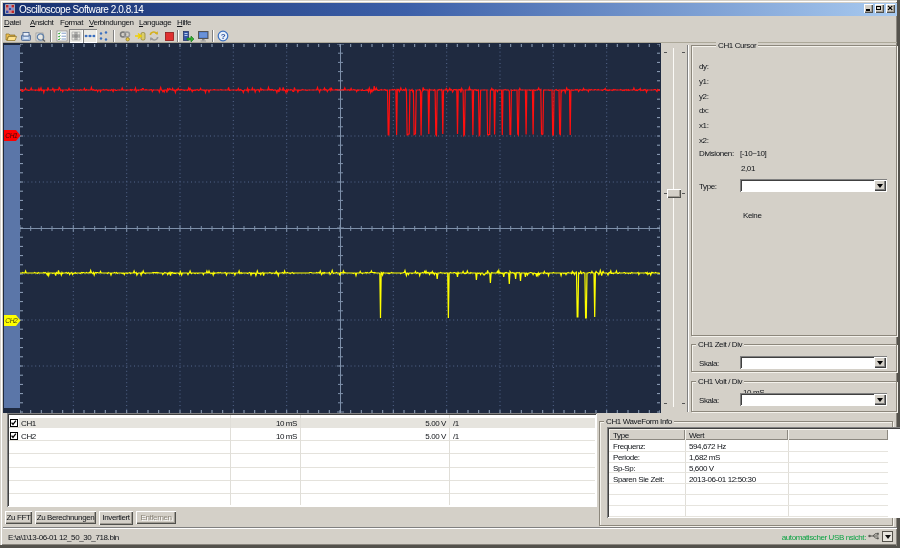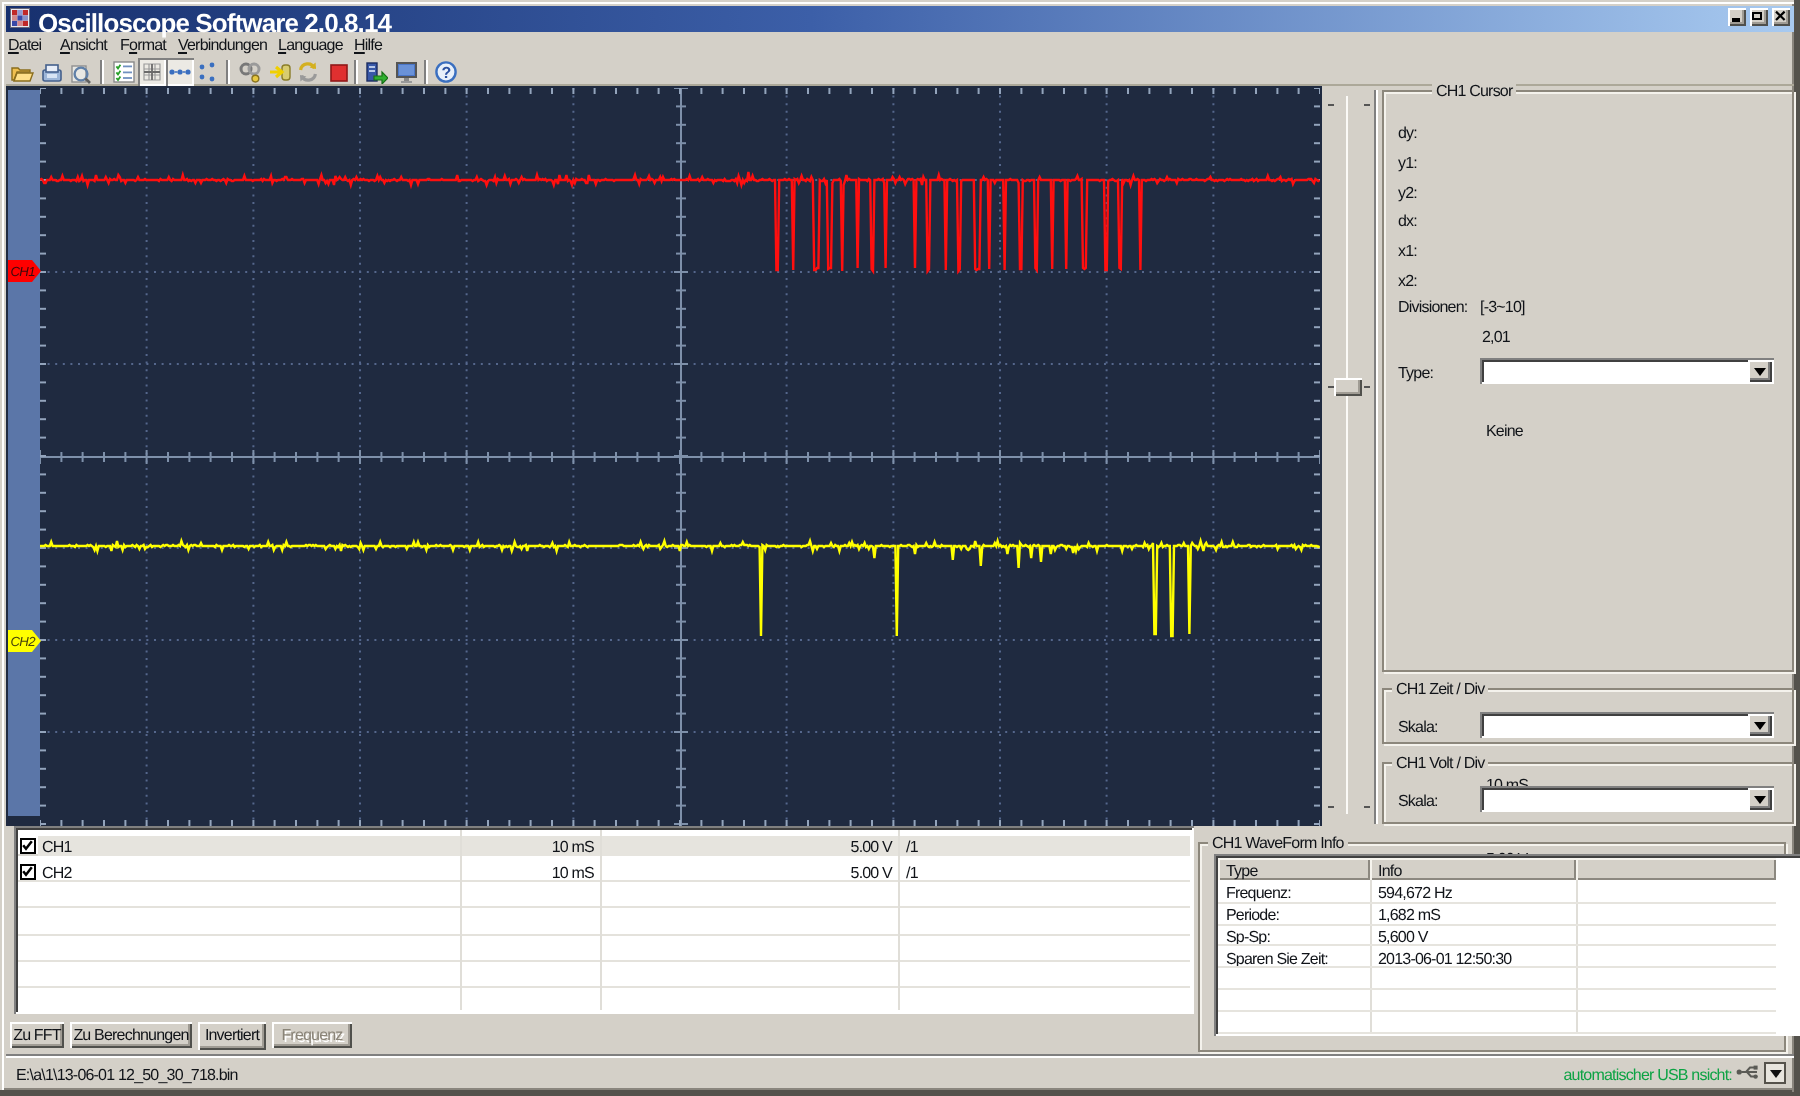--- a/index.html
+++ b/index.html
@@ -26,21 +26,21 @@
     <rect x="1" y="1" width="2.6" height="2.6" fill="#c02828"></rect>
     <rect x="6.4" y="1" width="2.6" height="2.6" fill="#c02828"></rect>
     <rect x="3.7" y="3.7" width="2.6" height="2.6" fill="#3848a8"></rect>
     <rect x="1" y="6.4" width="2.6" height="2.6" fill="#3848a8"></rect>
     <rect x="6.4" y="6.4" width="2.6" height="2.6" fill="#c02828"></rect>
     <rect x="3.7" y="1" width="2.6" height="2.6" fill="#4858b8" opacity="0.55"></rect>
     <rect x="1" y="3.7" width="2.6" height="2.6" fill="#c03838" opacity="0.55"></rect>
     <rect x="6.4" y="3.7" width="2.6" height="2.6" fill="#3848a8" opacity="0.55"></rect>
     <rect x="3.7" y="6.4" width="2.6" height="2.6" fill="#c02828" opacity="0.5"></rect>
   </svg>
-<div class="abs" style="left:19px;top:4px;color:#fff;font-weight:bold;font-size:13px;letter-spacing:-0.45px;">Oscilloscope Software 2.0.8.14</div>
+<div class="abs" style="left:19px;top:4px;color:#fff;font-weight:normal;font-size:10px;letter-spacing:-0.45px;">Oscilloscope Software 2.0.8.14</div>
 
 <div class="abs btn" style="left:864px;top:4px;width:9px;height:8.5px;">
     <div class="abs" style="left:2px;bottom:1.8px;width:3.6px;height:1.6px;background:#000;"></div>
   </div>
 <div class="abs btn" style="left:874.5px;top:4px;width:9px;height:8.5px;">
     <div class="abs" style="left:1.8px;top:1.6px;width:5px;height:4.8px;border:1px solid #000;border-top-width:1.6px;"></div>
   </div>
 <div class="abs btn" style="left:885.5px;top:4px;width:9px;height:8.5px;">
  <svg class="abs" style="left:0;top:0" width="9" height="9">
       <path d="M2 1.8 L6.3 6 M6.3 1.8 L2 6" stroke="#000" stroke-width="1.1"></path>
@@ -489,21 +489,21 @@
 <div class="abs gb" style="left:691px;top:45px;width:206px;height:291px;">
   <span style="left:4px;margin-left:20px;">CH1 Cursor</span>
 </div>
 <div class="abs" style="left:699px;top:62px;">dy:</div>
 <div class="abs" style="left:699px;top:77px;">y1:</div>
 <div class="abs" style="left:699px;top:91.5px;">y2:</div>
 <div class="abs" style="left:699px;top:106px;">dx:</div>
 <div class="abs" style="left:699px;top:121px;">x1:</div>
 <div class="abs" style="left:699px;top:135.5px;">x2:</div>
 <div class="abs" style="left:699px;top:148.5px;">Divisionen:</div>
-<div class="abs" style="left:740px;top:148.5px;">[-3~10]</div>
+<div class="abs" style="left:740px;top:148.5px;">[-10~10]</div>
 <div class="abs" style="left:741px;top:164px;">2,01</div>
 <div class="abs" style="left:699px;top:182px;">Type:</div>
 <div class="abs combo" style="left:740px;top:179px;width:147px;height:13px;">
     <span class="val">Keine</span>
     <span class="ar"></span>
   </div>
 
 <div class="abs gb" style="left:691px;top:344px;width:206px;height:27.5px;">
   <span style="left:4px;">CH1 Zeit / Div</span>
 </div>
@@ -552,32 +552,32 @@
     </div>
   <div class="abs" style="left:14px;top:18.5px;">CH2</div>
   <div class="abs" style="left:210px;top:18.5px;width:80px;text-align:right;">10 mS</div>
   <div class="abs" style="left:360px;top:18.5px;width:79px;text-align:right;">5.00 V</div>
   <div class="abs" style="left:446px;top:18.5px;">/1</div>
 </div>
 
 <div class="abs btn" style="left:5px;top:511px;width:27px;height:13px;text-align:center;line-height:13px;">Zu FFT</div>
 <div class="abs btn" style="left:35px;top:511px;width:61px;height:13px;text-align:center;line-height:13px;">Zu Berechnungen</div>
 <div class="abs btn" style="left:99px;top:511px;width:34px;height:14px;text-align:center;line-height:13px;">Invertiert</div>
-<div class="abs btn" style="left:136px;top:511px;width:40px;height:13px;text-align:center;line-height:13px;color:#8a8478;text-shadow:1px 1px 0 #fff;">Frequenz</div>
+<div class="abs btn" style="left:136px;top:511px;width:40px;height:13px;text-align:center;line-height:13px;color:#8a8478;text-shadow:1px 1px 0 #fff;">Entfernen</div>
 
 <div class="abs gb" style="left:599px;top:421px;width:294px;height:105px;">
   <span style="left:4px;">CH1 WaveForm Info</span>
 </div>
 <div class="abs" style="left:607px;top:427px;width:327px;height:91px;background:#fff;box-shadow: inset 1px 1px 0 #808080, inset -1px -1px 0 #fff, inset 2px 2px 0 #404040;">
   <div class="abs" style="left:2px;top:2px;width:279px;height:11px;background:#d4d0c8;">
      <div class="abs hdr" style="left:0;top:0;width:76px;height:11px;">
         <span class="abs" style="left:4px;top:1.5px;">Type</span>
       </div>
      <div class="abs hdr" style="left:76px;top:0;width:103px;height:11px;">
-        <span class="abs" style="left:4px;top:1.5px;">Info</span>
+        <span class="abs" style="left:4px;top:1.5px;">Wert</span>
       </div>
      <div class="abs hdr" style="left:179px;top:0;width:100px;height:11px;"></div>
   </div>
   <div class="abs" style="left:78px;top:13px;width:1px;height:76px;background:#e0ded8;"></div>
   <div class="abs" style="left:181px;top:13px;width:1px;height:76px;background:#e0ded8;"></div>
   <div class="abs" style="left:6px;top:15px;">Frequenz:</div>
     <div class="abs" style="left:82px;top:15px;">594,672 Hz</div>
 <div class="abs" style="left:2px;top:23.6px;width:279px;height:1px;background:#e6e4de;"></div>
 <div class="abs" style="left:6px;top:25.9px;">Periode:</div>
     <div class="abs" style="left:82px;top:25.9px;">1,682 mS</div>

